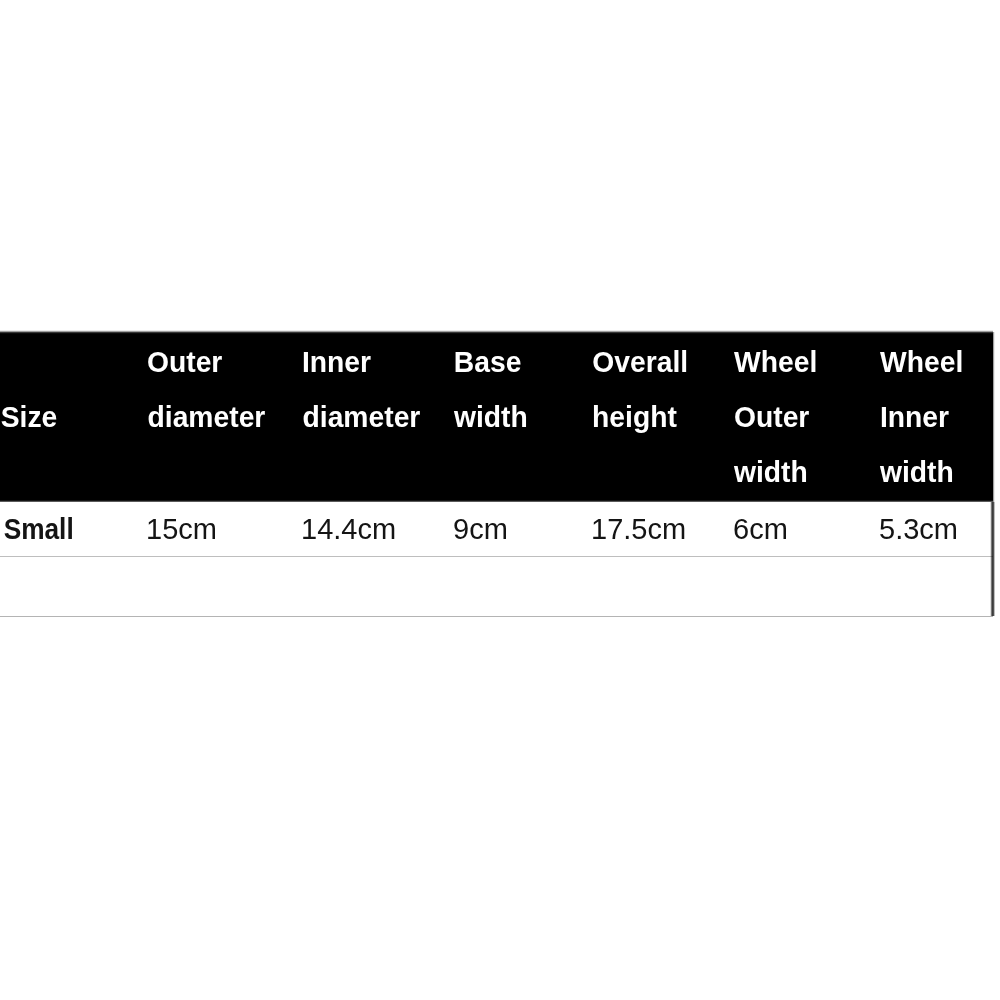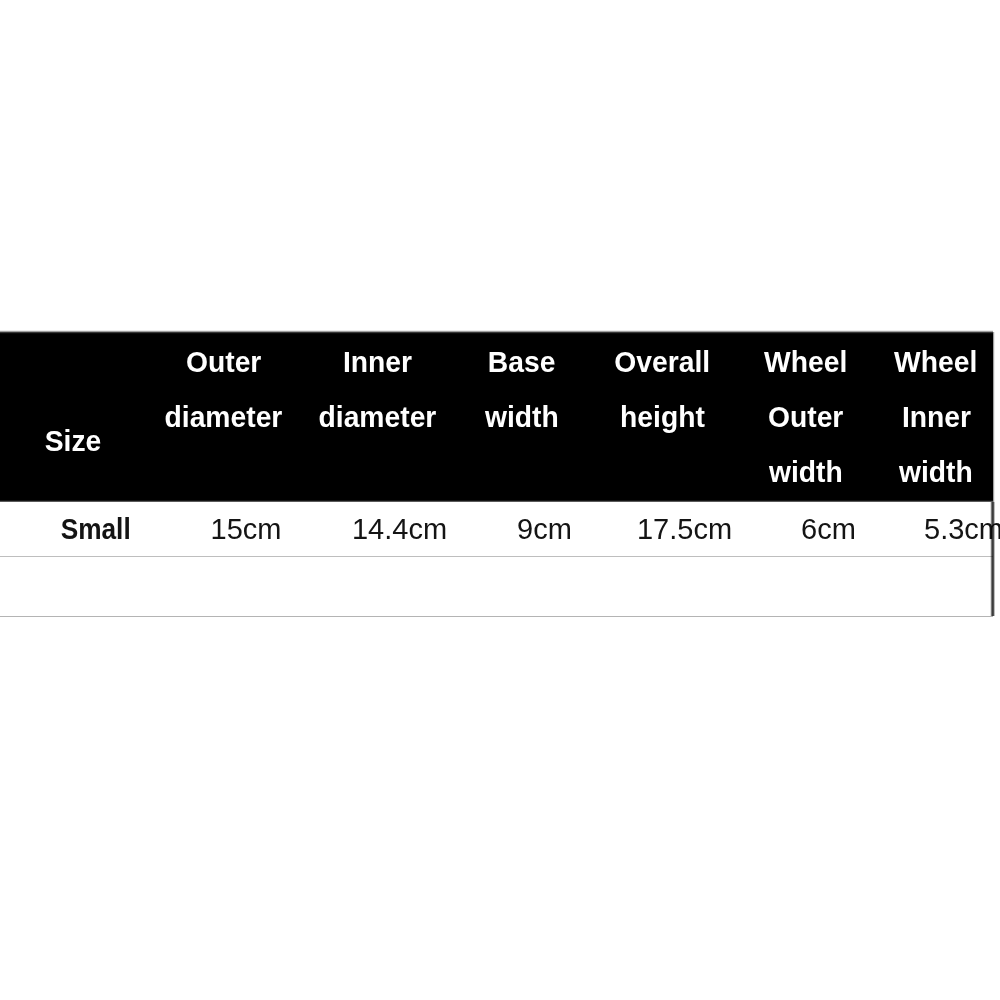--- a/index.html
+++ b/index.html
@@ -33,21 +33,21 @@
     border-collapse: separate;
     border-spacing: 0;
     table-layout: fixed;
     font-family: "Liberation Sans", sans-serif;
   }
 
   .size-table th,
   .size-table td {
     padding: 0;
     margin: 0;
-    text-align: center;
+    text-align: left;
     white-space: nowrap;
   }
 
   
   .size-table thead th {
     height: 170px;
     background-color: #000000;
     background-image:
       linear-gradient(to bottom, #373737 0px, #373737 1px, #0a0a0a 1px, #0a0a0a 2px),
       linear-gradient(to bottom, #141414 0px, #141414 1px, #5a5a5a 1px, #5a5a5a 2px);
@@ -60,40 +60,39 @@
     line-height: 55px;
     vertical-align: top;
     padding-top: 3px;
     box-sizing: border-box;
   }
   .size-table thead th > span {
     display: inline-block;
     transform: scaleX(0.975);
   }
   
-  .size-table thead th.one-line { padding-top: 82px; }
+  .size-table thead th.one-line { padding-top: 58px; }
 
   
   .size-table tbody td {
     height: 46px;
     font-size: 29px;
     font-weight: normal;
     line-height: 55px;
     color: #141414;
     vertical-align: top;
     box-sizing: border-box;
     background-color: #ffffff;
     background-image: linear-gradient(to bottom,
         #bebebe 0px, #bebebe 1px,
         #464646 1px, #464646 2px,
         #5a5a5a 2px, #5a5a5a 3px);
     background-size: 100% 3px;
     background-position: 0 54px;
     background-repeat: no-repeat;
-    padding-left: 45px;
   }
   .size-table tbody tr + tr td {
     background-image:
       linear-gradient(to bottom, #b4b4b4 0px, #b4b4b4 1px),
       linear-gradient(to bottom,
         #bebebe 0px, #bebebe 1px,
         #464646 1px, #464646 2px,
         #5a5a5a 2px, #5a5a5a 3px);
     background-size: 100% 1px, 100% 3px;
     background-position: 0 0, 0 54px;

